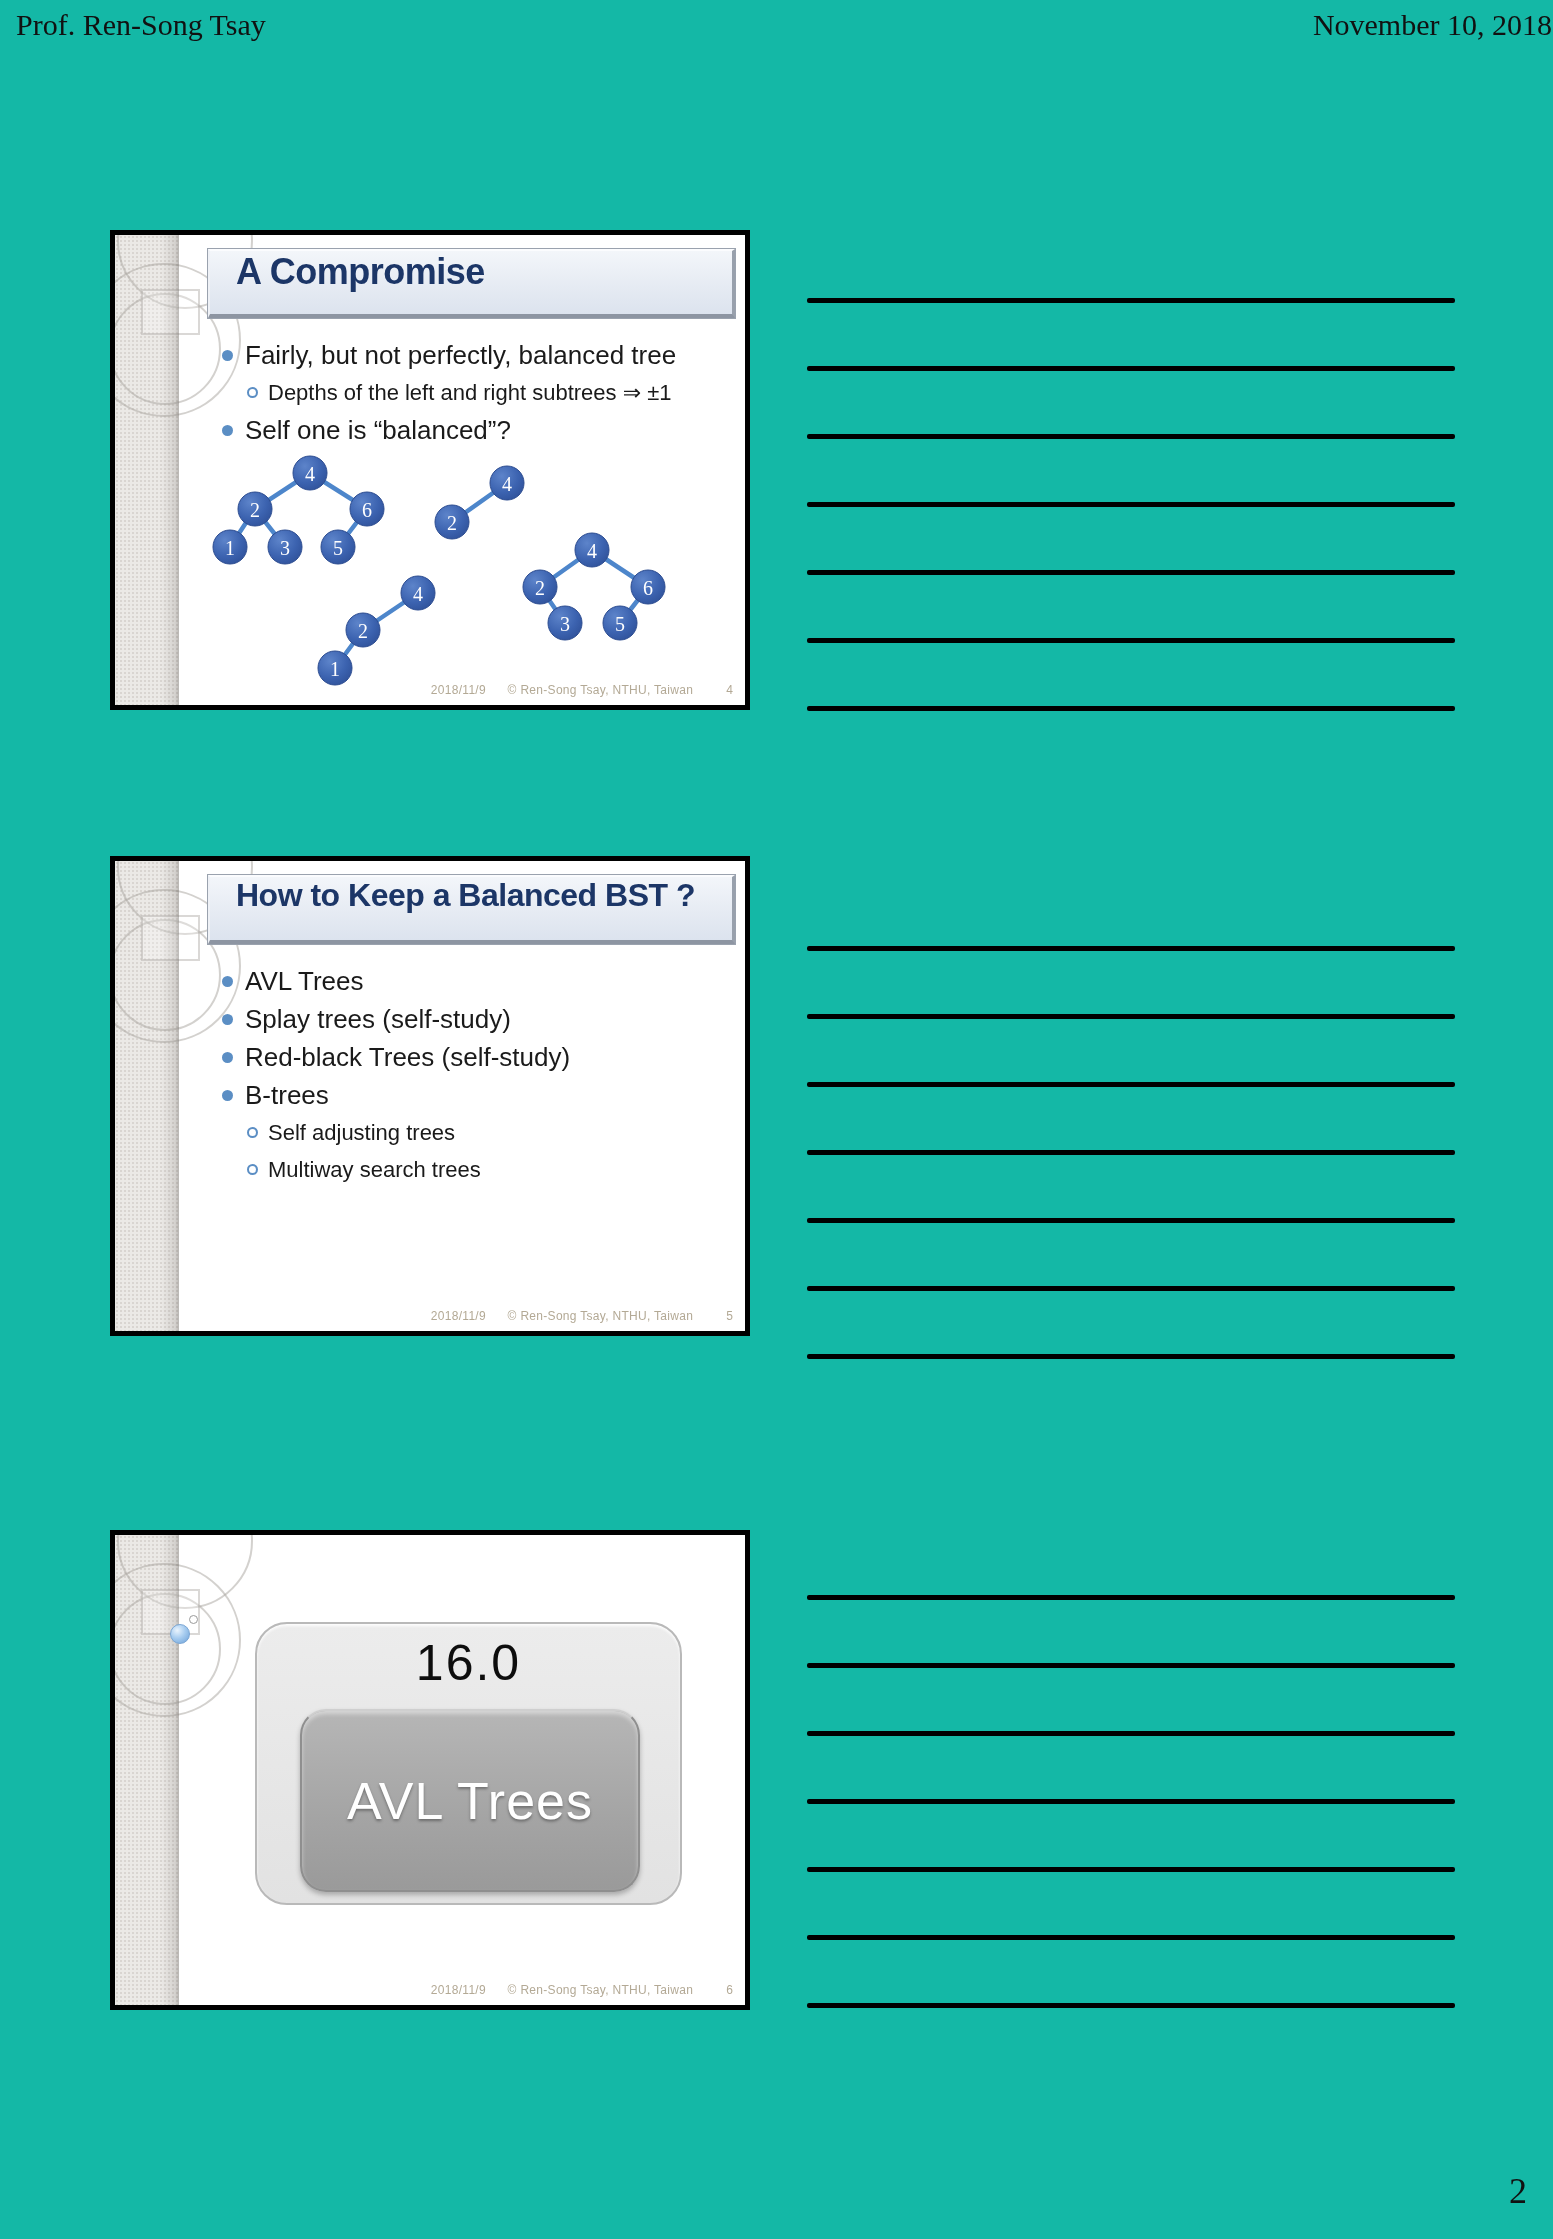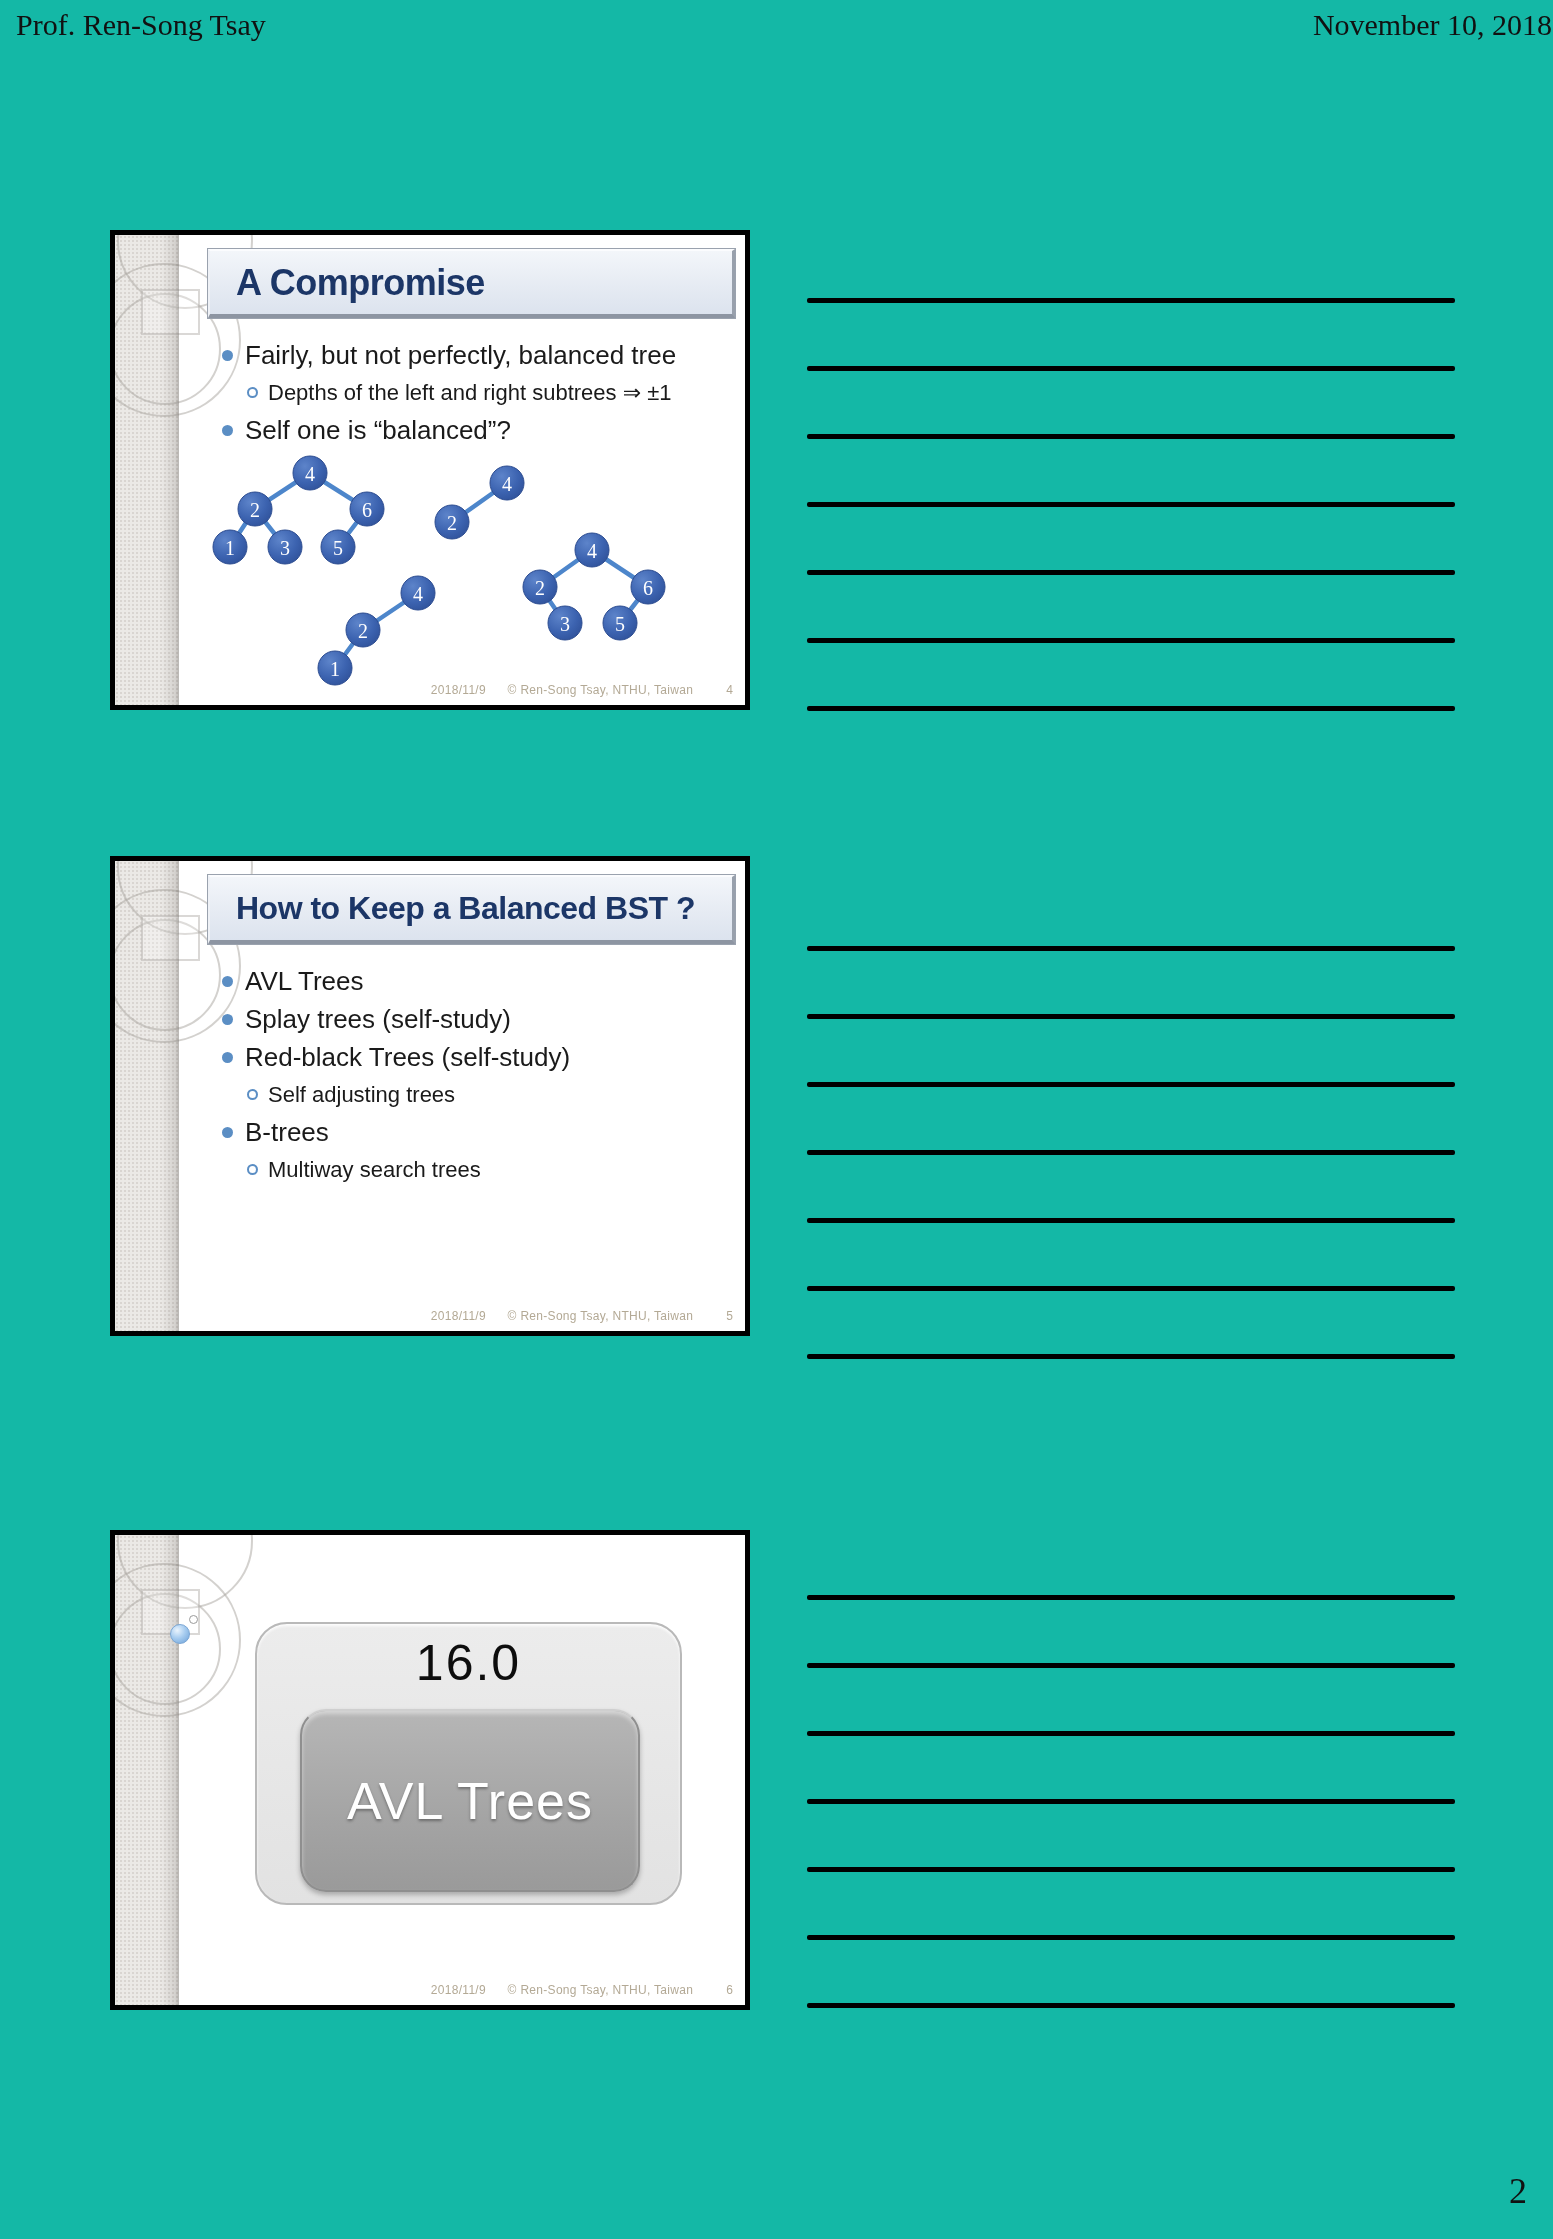--- a/index.html
+++ b/index.html
@@ -31,21 +31,21 @@
   .deco-c3{left:2px;top:-62px;width:132px;height:132px;}
   .deco-sq{position:absolute;left:26px;top:54px;width:55px;height:42px;
            border:2px solid rgba(168,163,158,0.42);background:rgba(255,255,255,0.25);}
 
   
   .title-box{position:absolute;left:93px;top:14px;width:527px;height:69px;box-sizing:border-box;
              background:linear-gradient(180deg,#f3f6fa 0%,#e6ebf3 55%,#dce3ee 100%);
              border-top:2px solid #fbfcfe;border-left:2px solid #eef1f6;
              border-right:3px solid #98a0ac;border-bottom:4px solid #8d95a2;
              box-shadow:0 0 0 1px #9aa2ae;
-             display:flex;align-items:center;padding-left:26px;}
+             display:flex;padding-left:26px;}
   .title-text{color:#1c3667;font-weight:bold;letter-spacing:-0.5px;}
 
   
   .bullets{position:absolute;left:103px;top:101px;width:520px;color:#1a1a1a;}
   .bullet{display:flex;align-items:center;}
   .b-l1{height:38px;font-size:26px;}
   .b-l2{height:37px;font-size:22px;}
   .dot{flex:0 0 auto;border-radius:50%;}
   .b-l1 .dot{width:11px;height:11px;background:#5b8ec4;margin:0 12px 0 4px;}
   .b-l2 .dot{width:7px;height:7px;background:transparent;border:2px solid #5b8ec4;margin:0 10px 0 29px;}
@@ -198,27 +198,27 @@
         <span>AVL Trees</span>
       </div>
       <div class="bullet b-l1">
         <span class="dot"></span>
         <span>Splay trees (self-study)</span>
       </div>
       <div class="bullet b-l1">
         <span class="dot"></span>
         <span>Red-black Trees (self-study)</span>
       </div>
+      <div class="bullet b-l1">
+        <span class="dot"></span>
+        <span>B-trees</span>
+      </div>
       <div class="bullet b-l2">
         <span class="dot"></span>
         <span>Self adjusting trees</span>
-      </div>
-      <div class="bullet b-l1">
-        <span class="dot"></span>
-        <span>B-trees</span>
       </div>
       <div class="bullet b-l2">
         <span class="dot"></span>
         <span>Multiway search trees</span>
       </div>
     </div>
 
     <div class="footer-center">
       <span>2018/11/9</span>
       <span class="footer-copy">© Ren-Song Tsay, NTHU, Taiwan</span>

